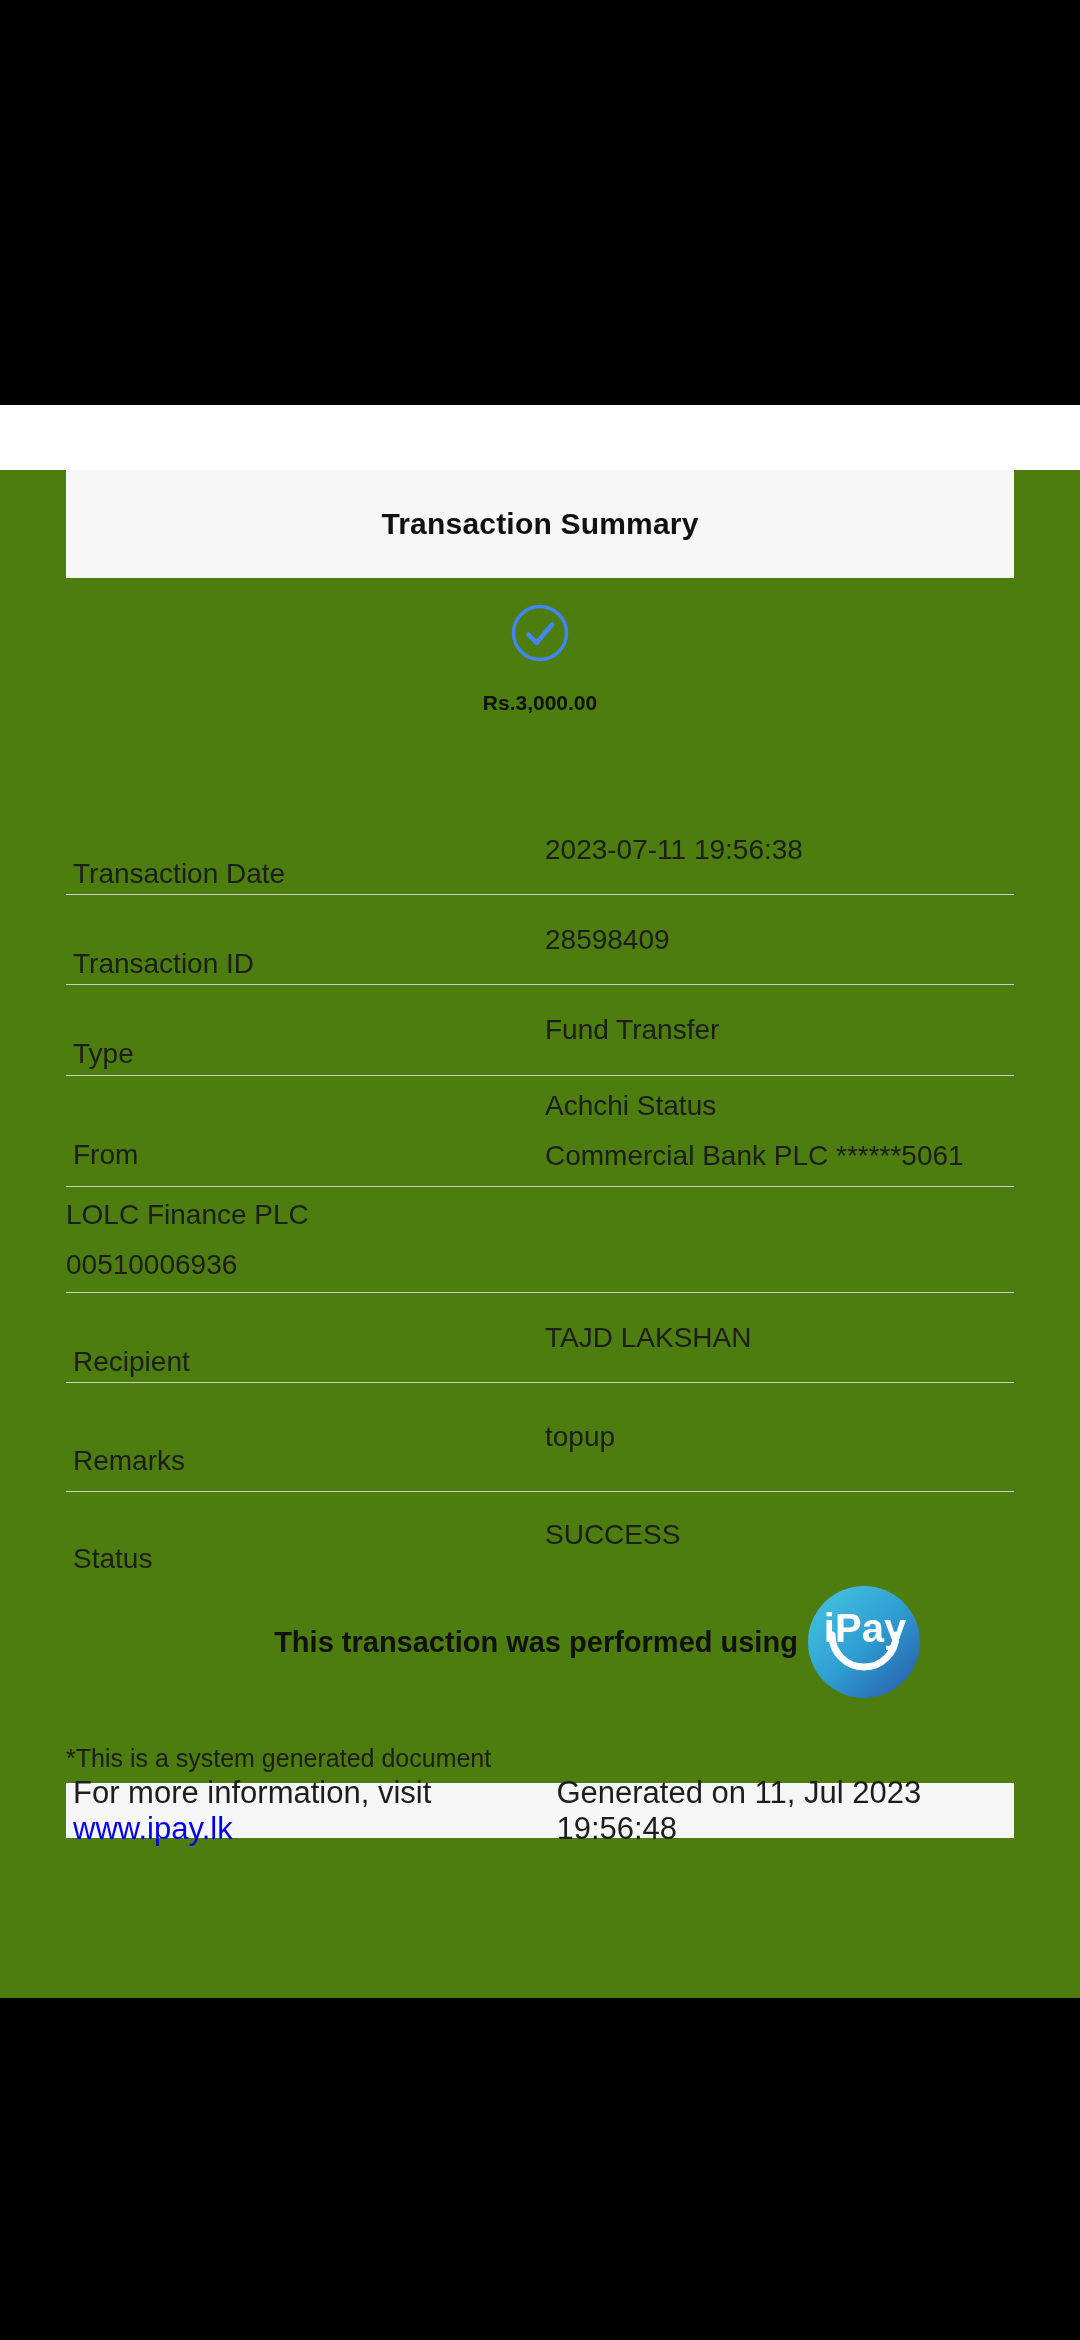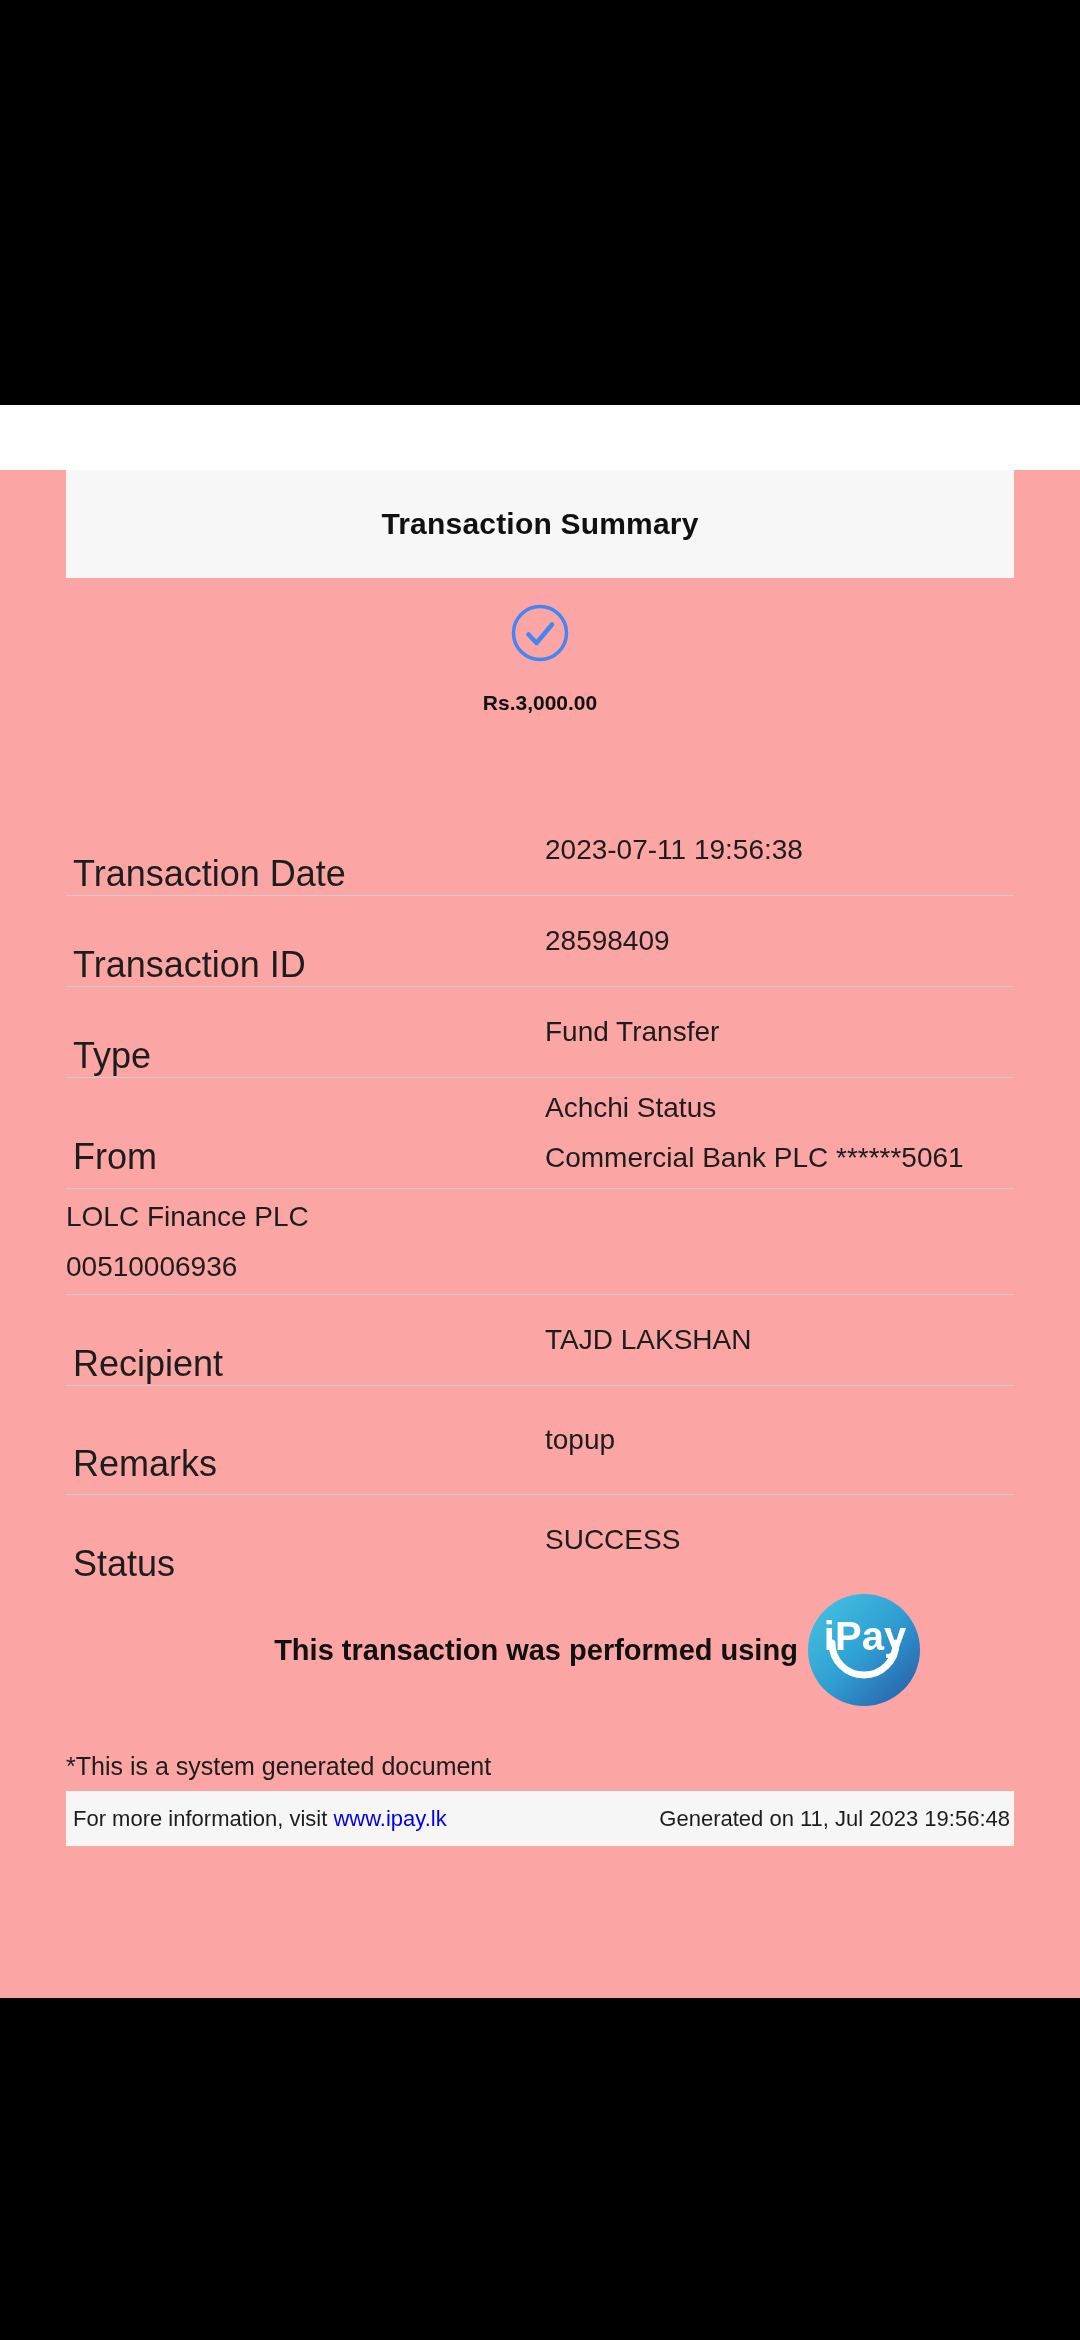--- a/index.html
+++ b/index.html
@@ -8,21 +8,21 @@
     width: 1080px; height: 2340px;
     background: #ffffff;
     font-family: "Liberation Sans", "DejaVu Sans", sans-serif;
     color: #1a1a1a;
     overflow: hidden;
   }
   .black-bar { width: 1080px; background: #000000; }
   .black-bar.top { height: 405px; }
   .black-bar.bottom { height: 407px; }
 
-  .page { width: 1080px; height: 1528px; background: #fca5a5; }
+  .page { width: 1080px; height: 1528px; background: #4d7c0f; }
 
   .content { width: 948px; margin: 0 auto; }
 
   .header-band {
     margin-top: 65px;
     height: 108px;
     background: #f7f7f7;
     display: flex; align-items: center; justify-content: center;
   }
   .header-band h1 {
@@ -39,21 +39,21 @@
   }
 
   .details { margin-top: 83px; }
   .detail-row {
     display: flex; align-items: center;
     border-bottom: 1px solid #cccccc;
   }
   .detail-row:last-child { border-bottom: none; }
   .detail-label {
     width: 479px; padding-left: 7px;
-    font-size: 36px; color: #1d1d1d; margin-top: 48px;
+    font-size: 28px; color: #1d1d1d; margin-top: 48px;
   }
   .detail-values { flex: 1; }
   .detail-values .val {
     font-size: 28px; color: #1d1d1d; line-height: 50px;
   }
 
   .performed-strip {
     height: 130px;
     display: flex; align-items: center; justify-content: center;
     transform: translateX(57px);
@@ -68,21 +68,21 @@
     font-size: 25px; color: #1d1d1d; line-height: 30px;
   }
 
   .footer-bar {
     margin: 10px auto 0 auto;
     width: 948px; height: 55px;
     background: #f6f6f6;
     display: flex; align-items: center; justify-content: space-between;
     padding: 0 4px 0 7px;
   }
-  .footer-left, .footer-right { font-size: 22px; color: #1d1d1d; }
+  .footer-left, .footer-right { font-size: 31px; color: #1d1d1d; }
   .footer-left a { color: #0000ee; text-decoration: none; }
 </style>
 </head>
 <body>
 
 <div class="black-bar top"></div>
 
 <div class="page">
   <div class="content">
 

